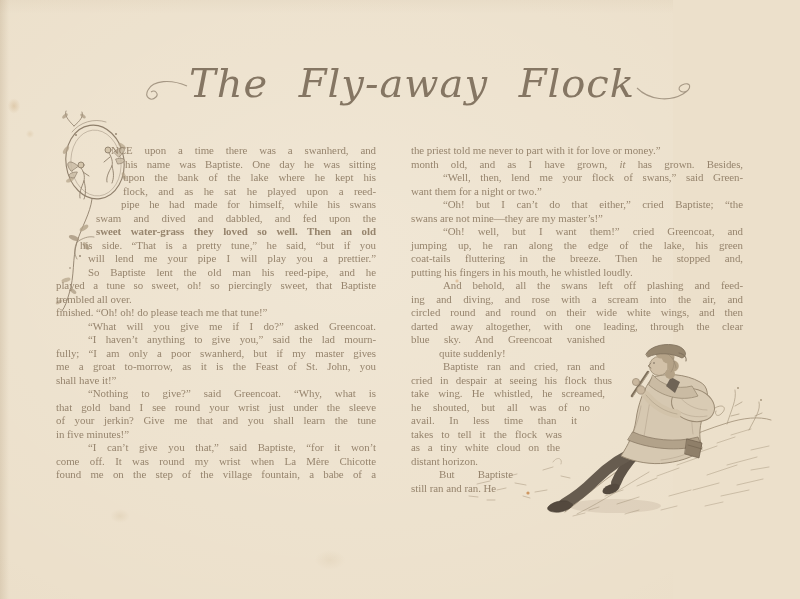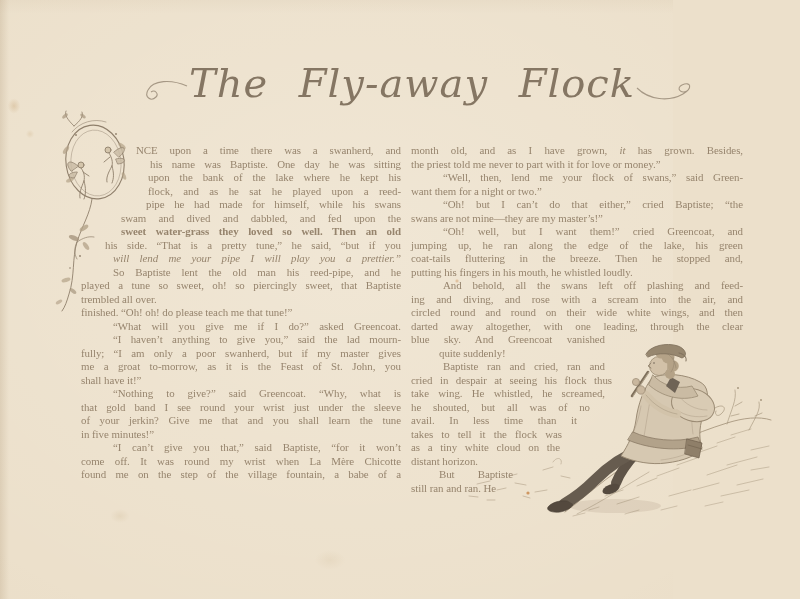--- a/index.html
+++ b/index.html
@@ -34,21 +34,21 @@
     font-size:40px;line-height:46px;
     letter-spacing:1px;word-spacing:17px;
     color:#85766 3;color:#857663;
   }
   .fl-svg{vertical-align:middle;opacity:.85;}
   .col{
     position:absolute;top:144px;
     color:#96846d;
     font-size:10.9px;letter-spacing:-0.05px;
   }
-  .col-left{left:81px;width:320px;}
+  .col-left{left:56px;width:320px;}
   .col-right{left:411px;width:332px;}
   .tl{
     height:13.5px;line-height:13.5px;
     text-align:justify;text-align-last:justify;
     overflow:visible;white-space:normal;
   }
   .tl.last{text-align-last:left;}
   .tl i{font-style:italic;}
   .initial-svg{position:absolute;left:50px;top:110px;width:88px;height:205px;}
   .piper-svg{position:absolute;left:465px;top:344px;width:310px;height:182px;}
@@ -113,41 +113,41 @@
 
   <div class="col col-left" id="col-left">
       <div class="tl" style="padding-left: 55px;">NCE upon a time there was a swanherd, and</div>
       <div class="tl" style="padding-left: 69px;">his name was Baptiste.  One day he was sitting</div>
       <div class="tl" style="padding-left: 67px;">upon the bank of the lake where he kept his</div>
       <div class="tl" style="padding-left: 67px;">flock, and as he sat he played upon a reed-</div>
       <div class="tl" style="padding-left: 65px;">pipe he had made for himself, while his swans</div>
       <div class="tl" style="padding-left: 40px;">swam and dived and dabbled, and fed upon the</div>
       <div class="tl" style="padding-left: 40px; font-weight: bold;">sweet water-grass they loved so well.  Then an old</div>
       <div class="tl" style="padding-left: 24px;">his side.  “That is a pretty tune,” he said, “but if you</div>
-      <div class="tl" style="padding-left: 32px; font-style: italic;">will lend me your pipe I will play you a prettier.”</div>
+      <div class="tl" style="padding-left: 32px;">will lend me your pipe I will play you a prettier.”</div>
       <div class="tl" style="padding-left: 32px;">So Baptiste lent the old man his reed-pipe, and he</div>
       <div class="tl">played a tune so sweet, oh! so piercingly sweet, that Baptiste</div>
       <div class="tl last">trembled all over.</div>
       <div class="tl last">finished.  “Oh! oh! do please teach me that tune!”</div>
       <div class="tl" style="padding-left: 32px;">“What will you give me if I do?” asked Greencoat.</div>
       <div class="tl" style="padding-left: 32px;">“I haven’t anything to give you,” said the lad mourn-</div>
       <div class="tl">fully; “I am only a poor swanherd, but if my master gives</div>
       <div class="tl">me a groat to-morrow, as it is the Feast of St. John, you</div>
       <div class="tl last">shall have it!”</div>
       <div class="tl" style="padding-left: 32px;">“Nothing to give?” said Greencoat.  “Why, what is</div>
       <div class="tl">that gold band I see round your wrist just under the sleeve</div>
       <div class="tl">of your jerkin? Give me that and you shall learn the tune</div>
       <div class="tl last">in five minutes!”</div>
       <div class="tl" style="padding-left: 32px;">“I can’t give you that,” said Baptiste, “for it won’t</div>
       <div class="tl">come off.  It was round my wrist when La Mère Chicotte</div>
       <div class="tl">found me on the step of the village fountain, a babe of a</div>
     </div>
   <div class="col col-right" id="col-right">
+      <div class="tl last">the priest told me never to part with it for love or money.”</div>
       <div class="tl">month old, and as I have grown, <i>it</i> has grown.  Besides,</div>
-      <div class="tl last">the priest told me never to part with it for love or money.”</div>
       <div class="tl" style="padding-left: 32px;">“Well, then, lend me your flock of swans,” said Green-</div>
       <div class="tl last">want them for a night or two.”</div>
       <div class="tl" style="padding-left: 32px;">“Oh! but I can’t do that either,” cried Baptiste; “the</div>
       <div class="tl last">swans are not mine—they are my master’s!”</div>
       <div class="tl" style="padding-left: 32px;">“Oh! well, but I want them!” cried Greencoat, and</div>
       <div class="tl">jumping up, he ran along the edge of the lake, his green</div>
       <div class="tl">coat-tails fluttering in the breeze.  Then he stopped and,</div>
       <div class="tl last">putting his fingers in his mouth, he whistled loudly.</div>
       <div class="tl" style="padding-left: 32px;">And behold, all the swans left off plashing and feed-</div>
       <div class="tl">ing and diving, and rose with a scream into the air, and</div>

